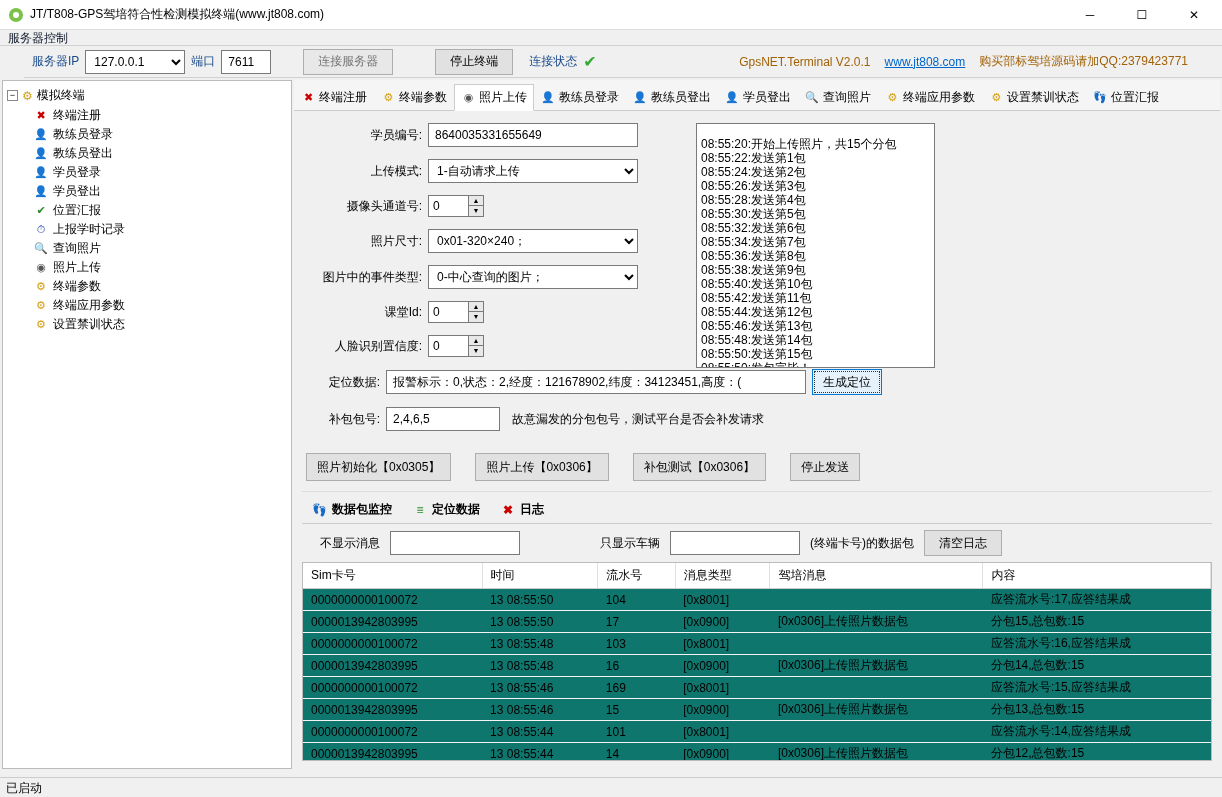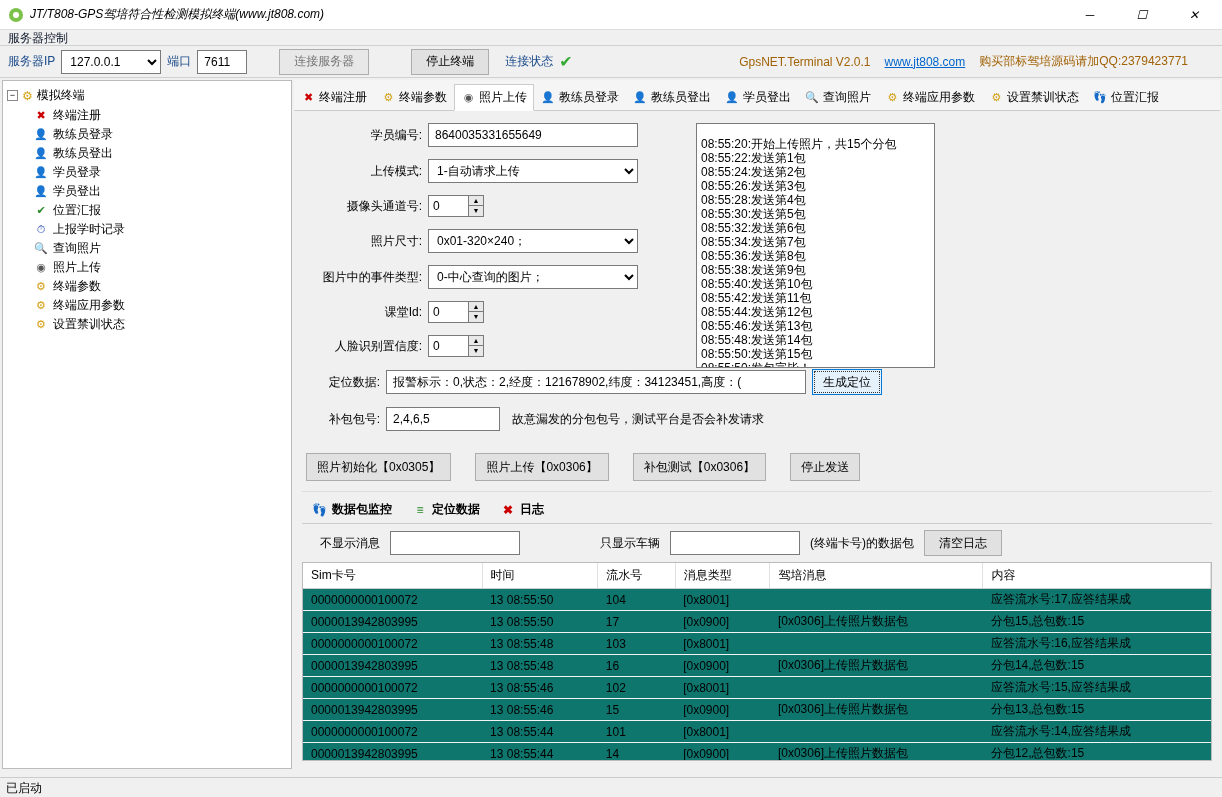--- a/index.html
+++ b/index.html
@@ -1,23 +1,23 @@
 <!DOCTYPE html>
 <html><head>
 <meta charset="utf-8">
 <style>
 * { box-sizing: border-box; margin: 0; padding: 0; font-family: "Microsoft YaHei", Tahoma, sans-serif; font-size: 12px; }
 body { background: #f0f0f0; width: 1222px; height: 797px; overflow: hidden; position: relative; }
-.titlebar { height: 30px; background: #fff; display: flex; align-items: center; padding: 0 8px; border-bottom: 1px solid #ddd; font-style: italic; }
+.titlebar { height: 30px; background: #fff; display: flex; align-items: center; padding: 0 8px; border-bottom: 1px solid #ddd; }
 .titlebar .icon { width: 16px; height: 16px; margin-right: 6px; }
 .titlebar .title { flex: 1; }
 .winbtns { display: flex; gap: 12px; }
 .winbtn { width: 40px; height: 28px; display: flex; align-items: center; justify-content: center; cursor: default; }
 .menubar { height: 16px; background: #f0f0f0; padding: 0 8px; color: #0f172a; border-bottom: 1px solid #d0d0d0; }
-.toolbar { height: 32px; background: #f0f0f0; display: flex; align-items: center; padding: 2px 8px; gap: 6px; border-bottom: 1px solid #d0d0d0; }
+.toolbar { height: 32px; background: #f0f0f0; display: flex; align-items: center; padding: 2px 8px; gap: 6px; border-bottom: 1px solid #d0d0d0; margin-left: 24px; }
 .toolbar label { color: #1a4a8a; }
 .combo { border: 1px solid #7a7a7a; background: #fff; height: 22px; padding: 0 4px; }
 .btn { border: 1px solid #adadad; background: #e1e1e1; height: 26px; padding: 0 14px; cursor: default; }
 .btn.disabled { color: #737373; background: #e8e8e8; }
 .spacer { flex: 1; }
 .brand { color: #a16207; white-space: nowrap; }
 .link { color: #06c; text-decoration: underline; margin: 0 8px; }
 .main { display: flex; height: calc(100% - 104px); }
 .sidebar { width: 290px; background: #fff; border: 1px solid #bbb; margin: 2px; padding: 6px 4px; overflow: auto; }
 .tree-root { display: flex; align-items: center; gap: 4px; margin-bottom: 2px; }
@@ -362,21 +362,21 @@
                   <td>0000013942803995</td>
                   <td>13 08:55:48</td>
                   <td>16</td>
                   <td>[0x0900]</td>
                   <td>[0x0306]上传照片数据包</td>
                   <td>分包14,总包数:15</td>
                 </tr>
                 <tr>
                   <td>0000000000100072</td>
                   <td>13 08:55:46</td>
-                  <td>102</td>
+                  <td>169</td>
                   <td>[0x8001]</td>
                   <td></td>
                   <td>应答流水号:15,应答结果成</td>
                 </tr>
                 <tr>
                   <td>0000013942803995</td>
                   <td>13 08:55:46</td>
                   <td>15</td>
                   <td>[0x0900]</td>
                   <td>[0x0306]上传照片数据包</td>

